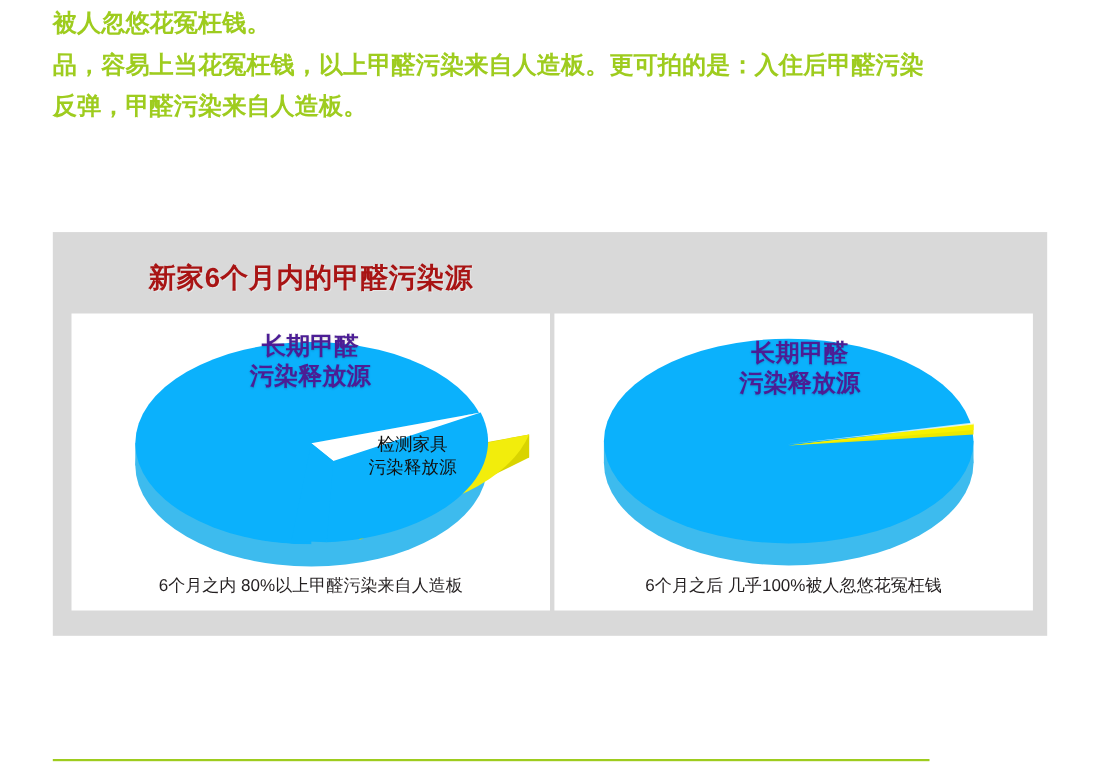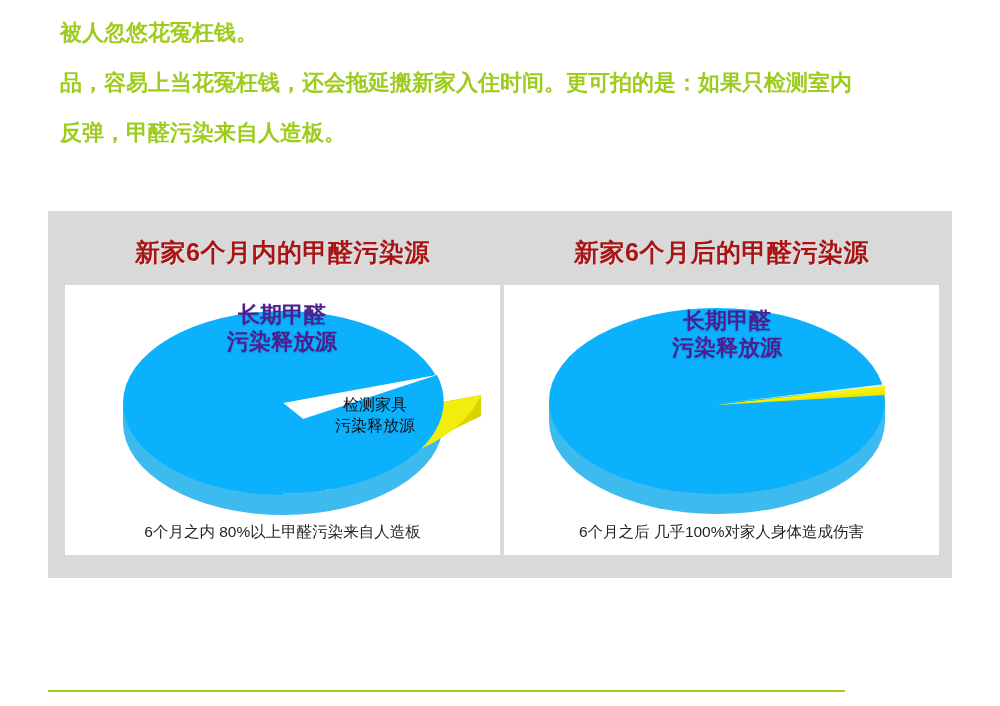--- a/index.html
+++ b/index.html
@@ -13,21 +13,21 @@
 
   
   .intro{
     position:absolute;left:48px;top:2px;width:900px;
     color:#9ECC1E;
     font-weight:bold;
     font-size:22px;
     line-height:38px;
     letter-spacing:0px;
   }
-  .intro p{margin:12px;padding:0;white-space:nowrap;}
+  .intro p{margin:0;padding:0;white-space:nowrap;}
 
   
   .panel{
     position:absolute;left:48px;top:211px;
     width:904px;height:367px;
     background:#D9D9D9;
   }
   .chart-col{
     position:absolute;top:0;width:435px;height:367px;
   }
@@ -107,21 +107,21 @@
     background:#9ECC1E;
   }
 </style>
 </head>
 <body>
 
 <div class="page">
 
   <div class="intro">
     <p>被人忽悠花冤枉钱。</p>
-    <p>品，容易上当花冤枉钱，还会拖延搬新家入住时间。更可拍的是：如果只检测室内</p>
+    <p>品，容易上当花冤枉钱，以上甲醛污染来自人造板。更可拍的是：入住后甲醛污染</p>
     <p>反弹，甲醛污染来自人造板。</p>
   </div>
 
   <div class="panel">
 
     <div class="chart-col left">
       <div class="chart-title">新家6个月内的甲醛污染源</div>
 
       <div class="card">
         <div class="pie-stage">
@@ -164,21 +164,20 @@
         <div class="slice-label yellow">
           <span>检测家具</span><br>
           <span>污染释放源</span>
         </div>
 
         <div class="card-caption">6个月之内  80%以上甲醛污染来自人造板</div>
       </div>
     </div>
 
     <div class="chart-col right">
-      <div class="chart-title">新家6个月后的甲醛污染源</div>
 
       <div class="card">
         <div class="pie-stage">
           <svg viewBox="0 0 435 232" xmlns="http://www.w3.org/2000/svg">
 
             <g>
               <ellipse cx="213" cy="136" rx="168" ry="93" fill="#3DBBEE"></ellipse>
               <rect x="45" y="116" width="336" height="20" fill="#3DBBEE"></rect>
             </g>
 
@@ -190,21 +189,21 @@
               <path d="M 210 119 L 381 99 L 381 101 Z" fill="#FFFFFF" opacity="0.75"></path>
             </g>
           </svg>
         </div>
 
         <div class="pie-label right-main">
           <span>长期甲醛</span><br>
           <span>污染释放源</span>
         </div>
 
-        <div class="card-caption">6个月之后  几乎100%对家人身体造成伤害</div>
+        <div class="card-caption">6个月之后  几乎100%被人忽悠花冤枉钱</div>
       </div>
     </div>
 
   </div>
 
   <div class="divider"></div>
 
 </div>
 
 </body></html>

